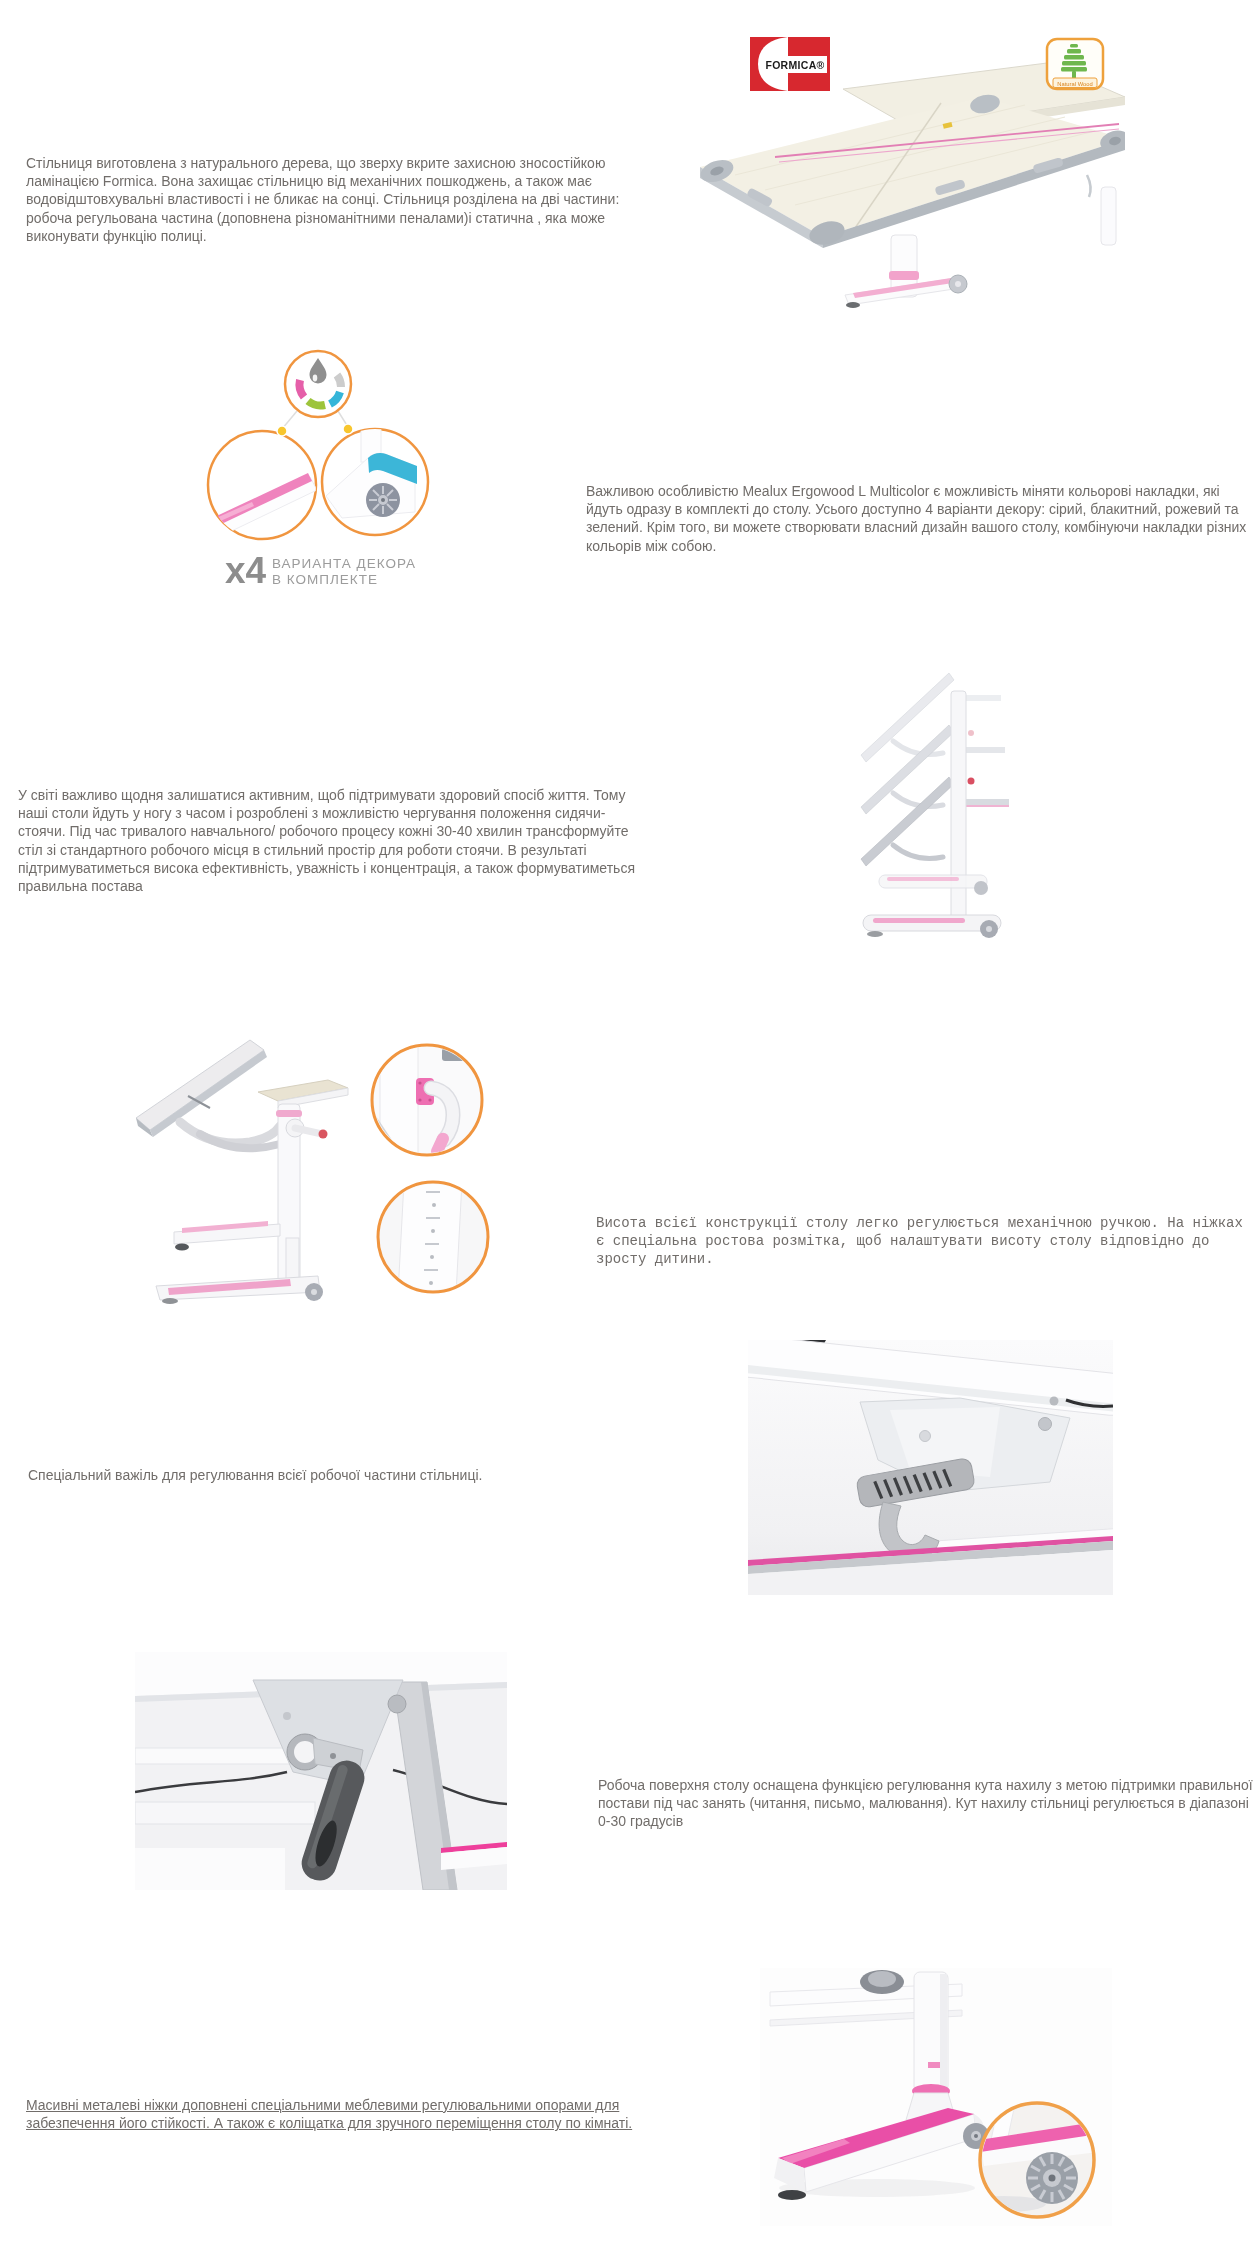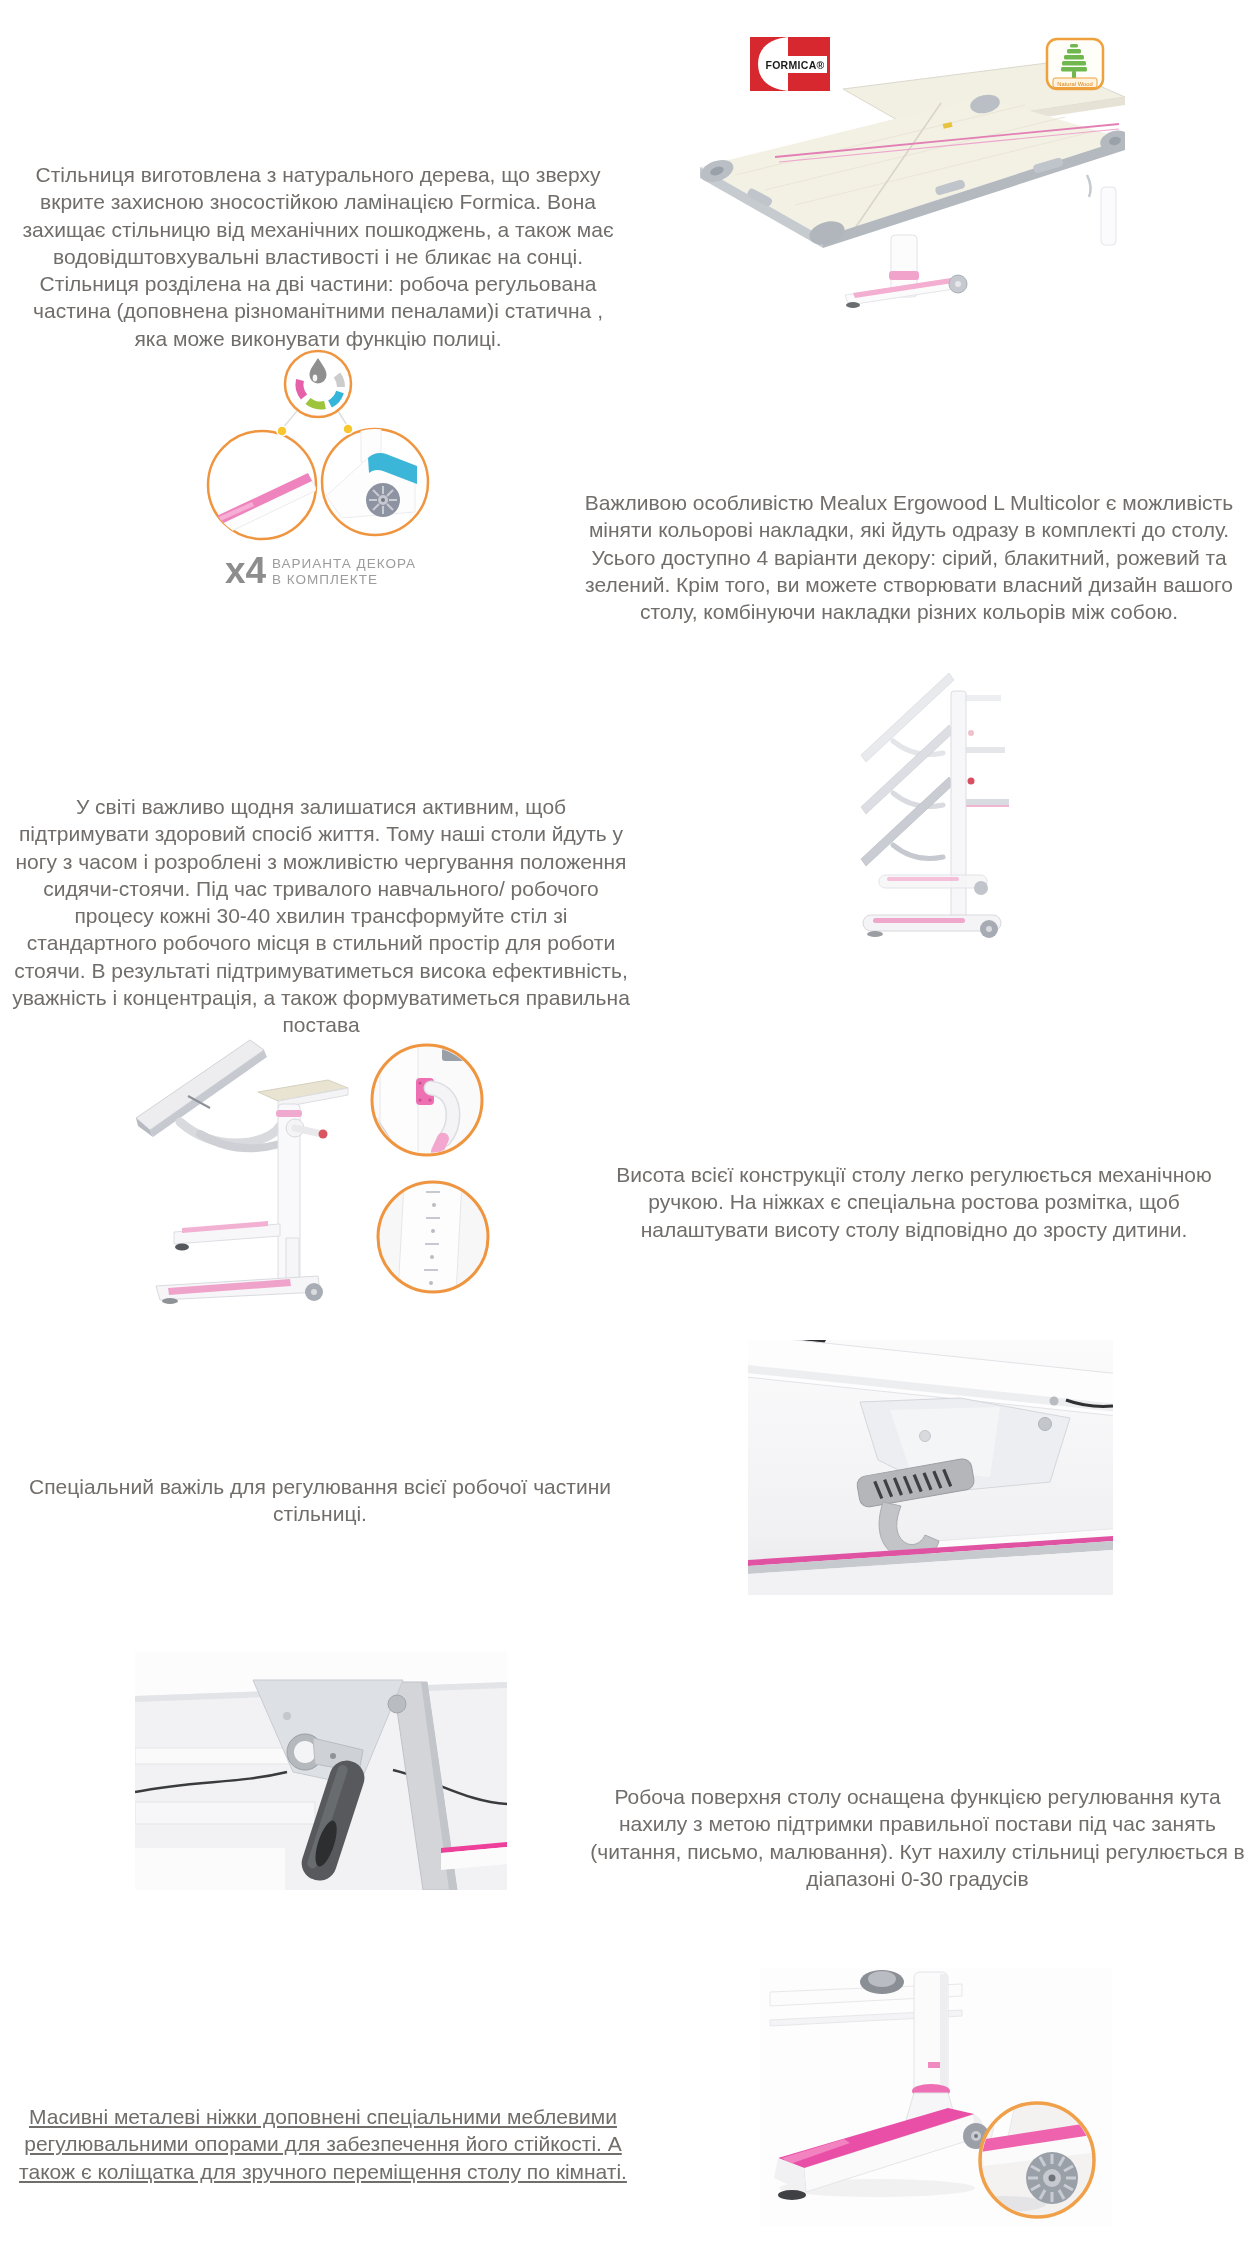--- a/index.html
+++ b/index.html
@@ -6,40 +6,40 @@
   .page{
     position:relative;
     width:1254px;
     height:2241px;
     background:#ffffff;
     overflow:hidden;
     font-family:"Liberation Sans", sans-serif;
   }
   .txt{
     position:absolute;
-    text-align:center;
-    font-size:21px;
+    font-size:14px;
     line-height:1.3;
     color:#716d6a;
+    margin-left:8px;
   }
   .fig{position:absolute;}
   svg text{font-family:"Liberation Sans", sans-serif;}
 </style>
 </head>
 <body>
 
 <div class="page">
 
   <p class="txt" style="left:18px;top:140px;width:600px;">Стільниця виготовлена з натурального дерева, що зверху вкрите захисною зносостійкою ламінацією Formica. Вона захищає стільницю від механічних пошкоджень, а також має водовідштовхувальні властивості і не бликає на сонці. Стільниця розділена на дві частини: робоча регульована частина (доповнена різноманітними пеналами)і статична , яка може виконувати функцію полиці.</p>
 
   <p class="txt" style="left:578px;top:468px;width:662px;">Важливою особливістю Mealux Ergowood L Multicolor є можливість міняти кольорові накладки, які йдуть одразу в комплекті до столу. Усього доступно 4 варіанти декору: сірий, блакитний, рожевий та зелений. Крім того, ви можете створювати власний дизайн вашого столу, комбінуючи накладки різних кольорів між собою.</p>
 
   <p class="txt" style="left:10px;top:772px;width:622px;">У світі важливо щодня залишатися активним, щоб підтримувати здоровий спосіб життя. Тому наші столи йдуть у ногу з часом і розроблені з можливістю чергування положення сидячи-стоячи. Під час тривалого навчального/ робочого процесу кожні 30-40 хвилин трансформуйте стіл зі стандартного робочого місця в стильний простір для роботи стоячи. В результаті підтримуватиметься висока ефективність, уважність і концентрація, а також формуватиметься правильна постава</p>
 
-  <p class="txt" style="left:588px;top:1140px;width:652px;">Висота всієї конструкції столу легко регулюється механічною ручкою. На ніжках є спеціальна ростова розмітка, щоб налаштувати висоту столу відповідно до зросту дитини.</p>
+  <p class="txt" style="left:588px;top:1200px;width:652px;font-family:Liberation Mono, monospace;">Висота всієї конструкції столу легко регулюється механічною ручкою. На ніжках є спеціальна ростова розмітка, щоб налаштувати висоту столу відповідно до зросту дитини.</p>
 
   <p class="txt" style="left:20px;top:1452px;width:600px;">Спеціальний важіль для регулювання всієї робочої частини стільниці.</p>
 
   <p class="txt" style="left:590px;top:1762px;width:655px;">Робоча поверхня столу оснащена функцією регулювання кута нахилу з метою підтримки правильної постави під час занять (читання, письмо, малювання). Кут нахилу стільниці регулюється в діапазоні 0-30 градусів</p>
 
   <p class="txt" style="left:18px;top:2082px;width:610px;text-decoration:underline;">Масивні металеві ніжки  доповнені спеціальними меблевими регулювальними опорами для забезпечення його стійкості. А також є коліщатка для зручного переміщення столу по кімнаті.</p>
 
   <div class="fig" style="left:695px;top:25px;width:430px;height:290px;">
     <svg width="430" height="290" viewBox="0 0 430 290">
       <g>

